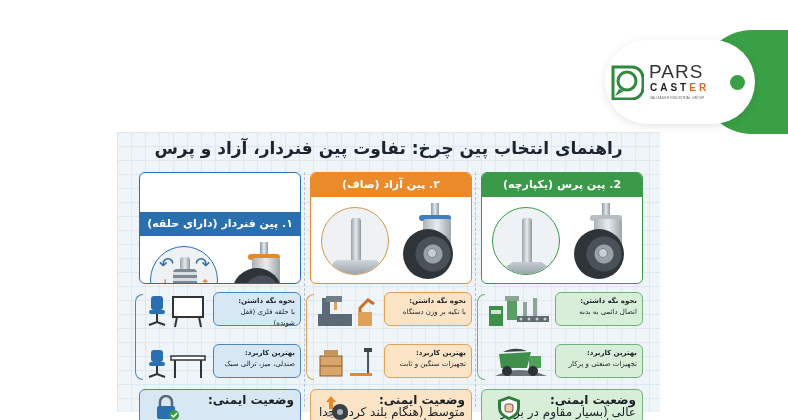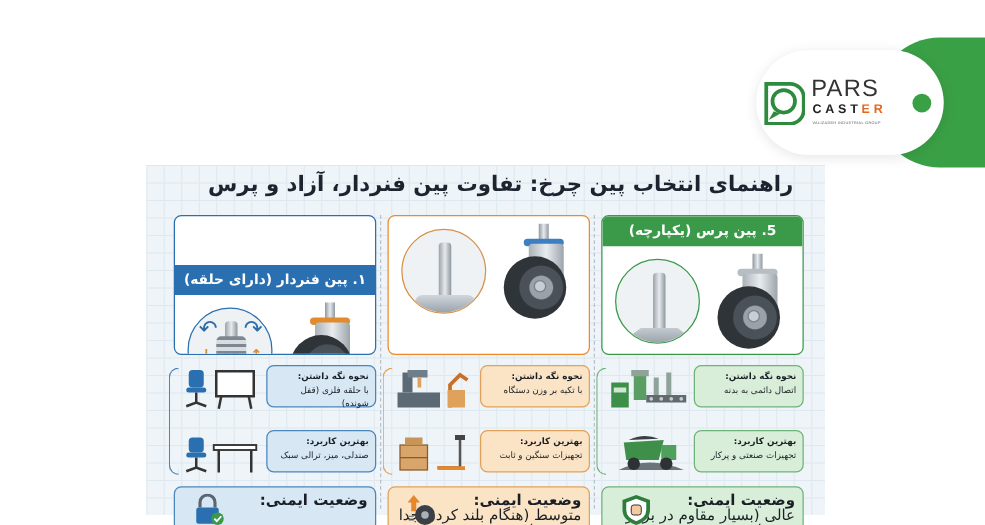--- a/index.html
+++ b/index.html
@@ -11,21 +11,21 @@
   .logo-mark { position: absolute; left: 610px; top: 64px; width: 34px; height: 36px; }
   .logo-text-top { position: absolute; left: 649px; top: 63px; font-family: "Liberation Sans", sans-serif; font-size: 19px; color: #333; letter-spacing: 1px; line-height: 18px; font-weight: 300; }
   .logo-text-bot { position: absolute; left: 650px; top: 83px; font-family: "Liberation Sans", sans-serif; font-size: 10px; color: #222; letter-spacing: 3px; font-weight: bold; line-height: 10px; }
   .logo-text-bot .accent { color: #e2681e; }
   .logo-text-tag { position: absolute; left: 650px; top: 96px; font-family: "Liberation Sans", sans-serif; font-size: 3px; color: #555; letter-spacing: 0.3px; }
 
   
   .infographic { position: absolute; left: 117px; top: 132px; width: 543px; height: 280px; background-color: #eef4f8;
     background-image: linear-gradient(#dde8f0 1px, transparent 1px), linear-gradient(90deg, #dde8f0 1px, transparent 1px);
     background-size: 14px 14px; direction: rtl; }
-  .info-title { position: absolute; top: 6px; left: 0; width: 100%; text-align: center; font-size: 17px; font-weight: bold; color: #1d2430; margin-left: 12px; }
+  .info-title { position: absolute; top: 6px; left: 0; width: 100%; text-align: center; font-size: 17px; font-weight: bold; color: #1d2430; }
 
   .col { position: absolute; top: 40px; width: 162px; }
   .col.c3 { left: 364px; }
   .col.c2 { left: 193px; }
   .col.c1 { left: 22px; }
   .divider { position: absolute; top: 40px; width: 0; height: 235px; border-left: 1px dashed #b8c2cc; }
 
   .card { width: 162px; height: 112px; border-radius: 6px; background: #fff; overflow: hidden; border: 1.5px solid; }
   .card-head { height: 24px; color: #fff; font-size: 11px; font-weight: bold; text-align: center; line-height: 24px; }
   .card-body { position: relative; height: 86px; }
@@ -86,21 +86,21 @@
   <div class="logo-text-tag">VALIZADEH INDUSTRIAL GROUP</div>
 
   <div class="infographic">
     <div class="info-title">راهنمای انتخاب پین چرخ: تفاوت پین فنردار، آزاد و پرس</div>
 
     <div class="divider" style="left:187px"></div>
     <div class="divider" style="left:358px"></div>
 
     <div class="col c3 green">
       <div class="card">
-        <div class="card-head">5. پین پرس (یکپارچه)</div>
+        <div class="card-head">2. پین پرس (یکپارچه)</div>
         <div class="card-body">
           <div class="detail-circle">
             <div class="pin"></div>
             <div class="pin-plate"></div>
           </div>
           <div class="caster">
             <div class="stem"></div>
               <div class="ring"></div>
               <div class="fork"></div>
               <div class="wheel"></div>
@@ -148,20 +148,21 @@
         <svg class="safety-icon" viewBox="0 0 26 26">
           <path d="M13 1 L24 5 V13 Q24 21 13 25 Q2 21 2 13 V5 Z" fill="#2e7d3c"></path>
           <path d="M13 4 L21 7 V13 Q21 19 13 22 Q5 19 5 13 V7 Z" fill="#fff"></path>
           <rect x="9" y="9" width="8" height="8" rx="2" fill="#f2c9a0" stroke="#333" stroke-width="0.8"></rect>
         </svg>
       </div>
     </div>
 
     <div class="col c2 orange">
       <div class="card">
+        <div class="card-head">۲. پین آزاد (صاف)</div>
         <div class="card-body">
           <div class="detail-circle">
             <div class="pin"></div>
             <div class="pin-base"></div>
           </div>
           <div class="caster">
             <div class="stem"></div>
               <div class="ring"></div>
               <div class="fork"></div>
               <div class="wheel"></div>

